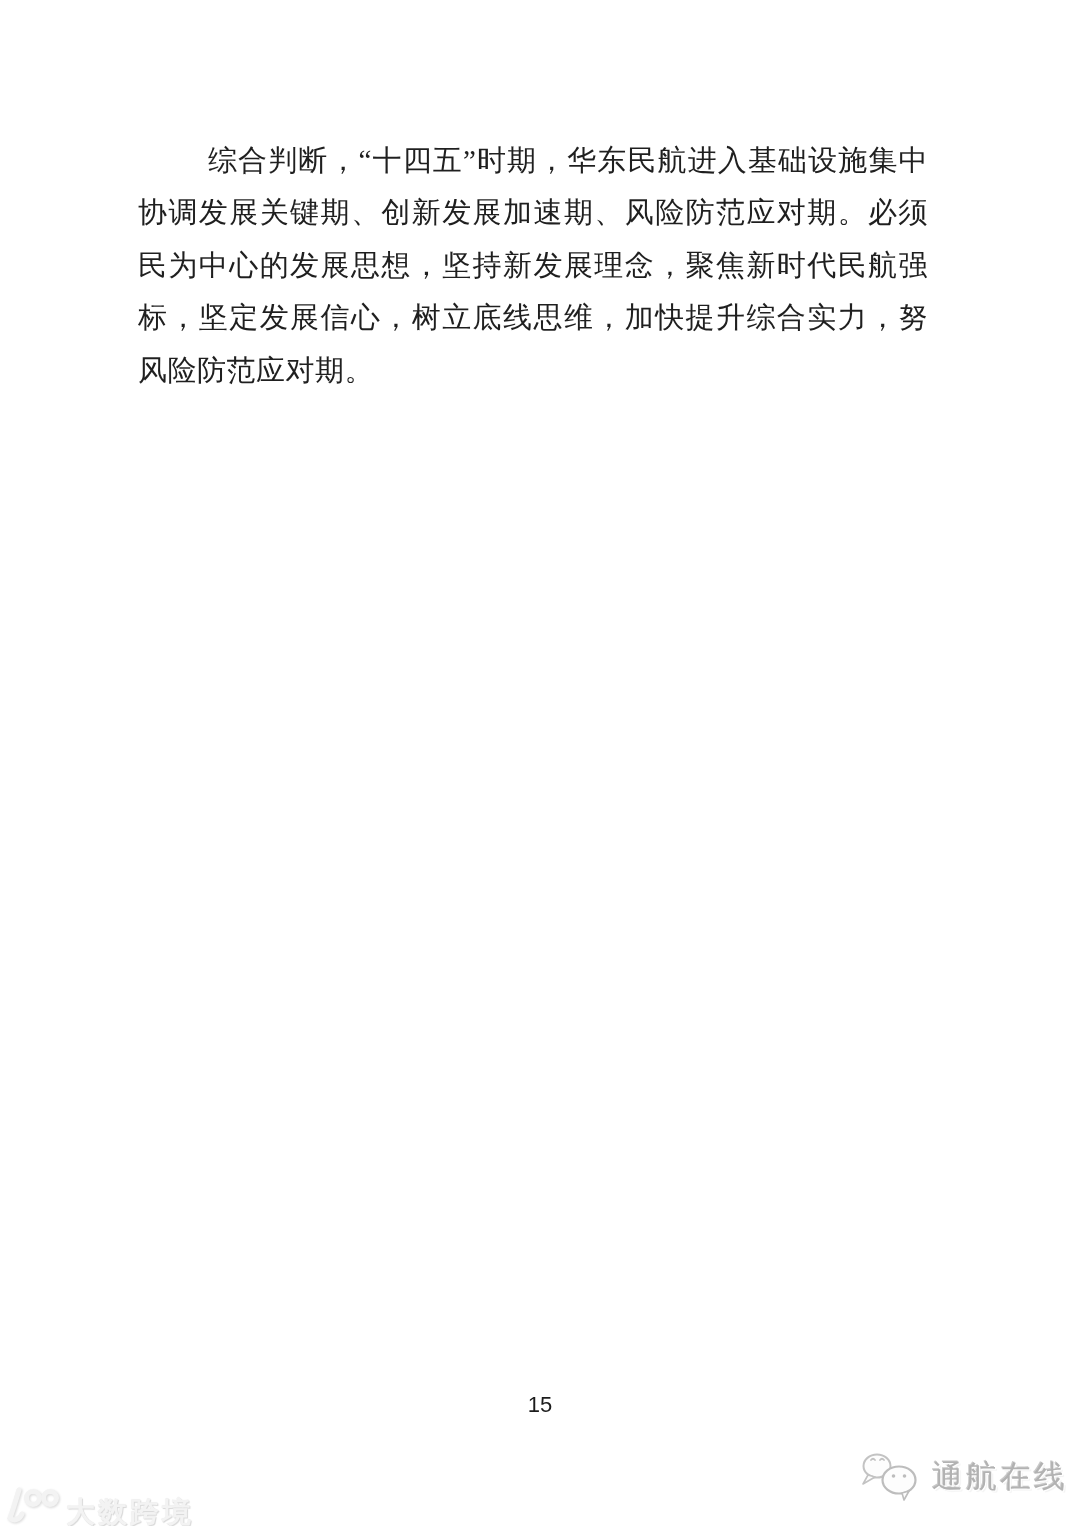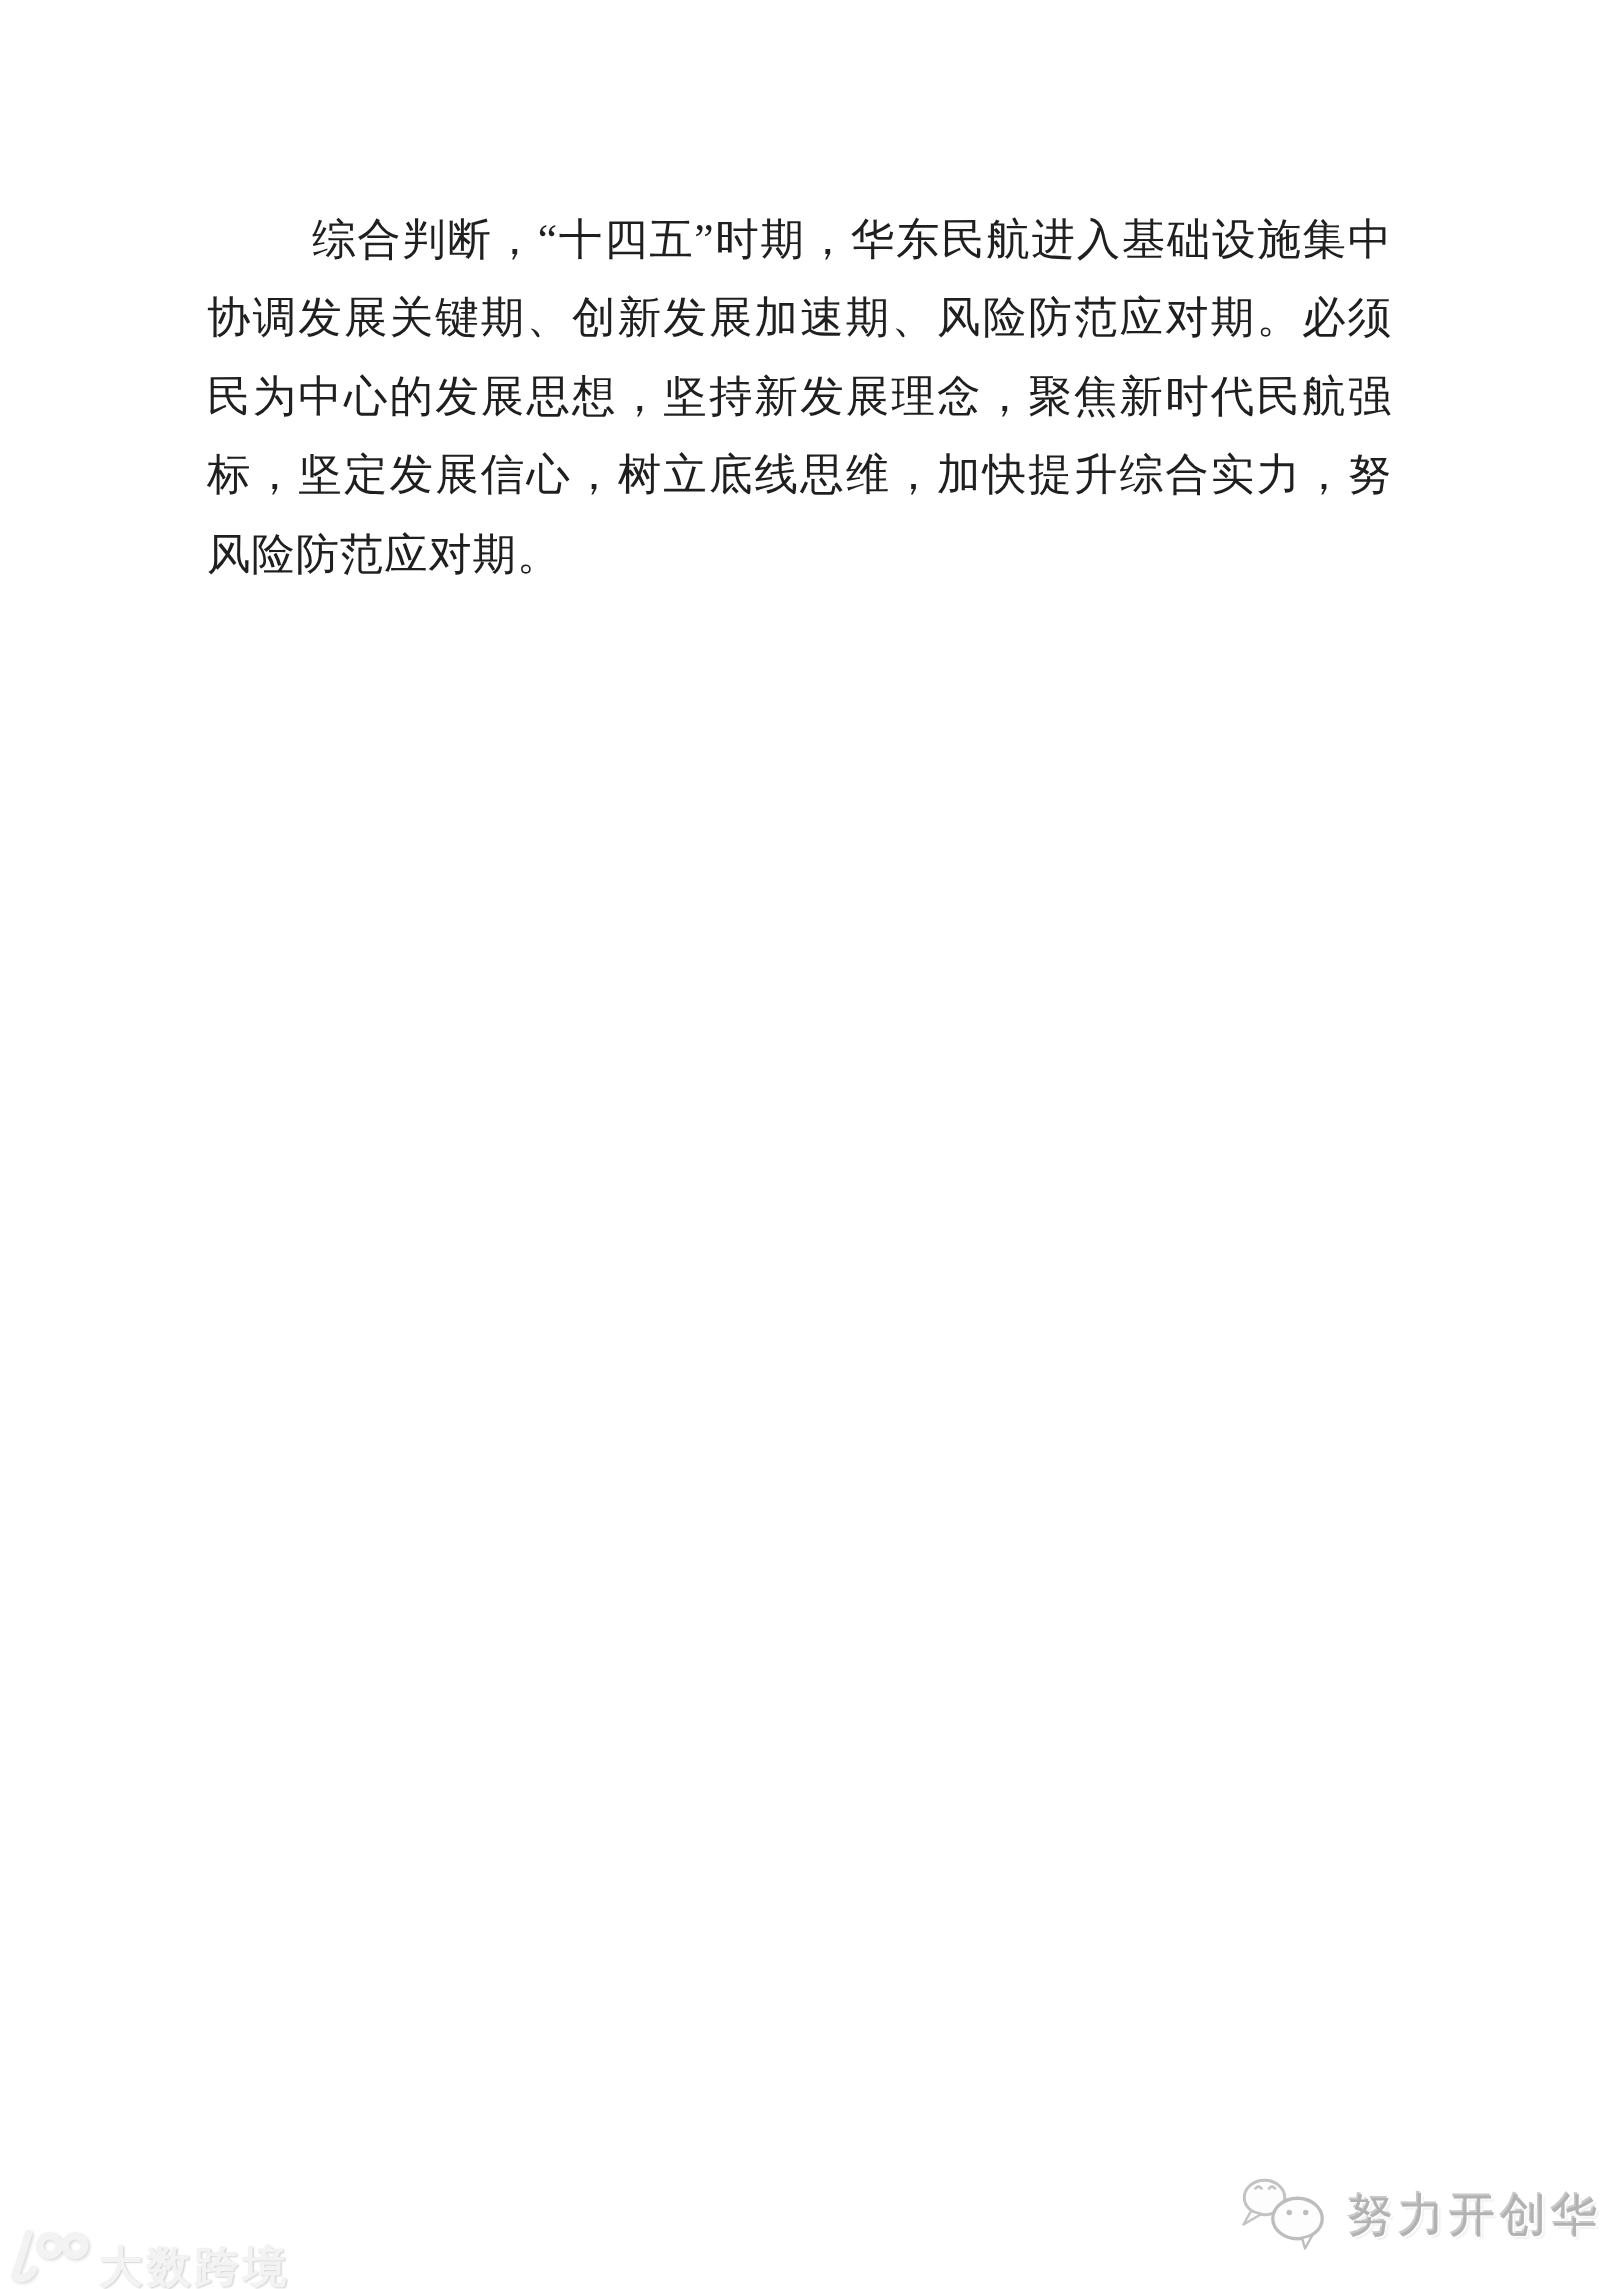--- a/index.html
+++ b/index.html
@@ -110,20 +110,21 @@
 <div class="page">
 
   <div class="paragraph">
     <div class="para-line first">综合判断，“十四五”时期，华东民航进入基础设施集中建设期、</div>
     <div class="para-line">协调发展关键期、创新发展加速期、风险防范应对期。必须坚持以人</div>
     <div class="para-line">民为中心的发展思想，坚持新发展理念，聚焦新时代民航强国建设目</div>
     <div class="para-line">标，坚定发展信心，树立底线思维，加快提升综合实力，努力开创华</div>
     <div class="para-line last">风险防范应对期。</div>
   </div>
 
+  <div class="page-number">15</div>
 
   <div class="wm-left">
     <span>
       <svg class="logo-svg" width="54" height="40" viewBox="0 0 54 40">
         <path d="M13 4 C10 14 7 24 4 32 C8 36 14 33 16 28" fill="none" stroke="#f3f3f3" stroke-width="5" stroke-linecap="round"></path>
         <circle cx="27" cy="12" r="6.5" fill="none" stroke="#f3f3f3" stroke-width="5"></circle>
         <circle cx="44" cy="12" r="6.5" fill="none" stroke="#f3f3f3" stroke-width="5"></circle>
       </svg>
     </span>
     <span class="wm-left-text">大数跨境</span>
@@ -137,16 +138,16 @@
         <path d="M10 26 L5 35 L17 28 Z" fill="#fdfdfd" stroke="#c3c3c3" stroke-width="1.6" stroke-linejoin="round"></path>
         <path d="M13 11 q2 -2.5 4 0" fill="none" stroke="#c3c3c3" stroke-width="1.8" stroke-linecap="round"></path>
         <path d="M22 11 q2 -2.5 4 0" fill="none" stroke="#c3c3c3" stroke-width="1.8" stroke-linecap="round"></path>
 
         <ellipse cx="41" cy="31" rx="16.5" ry="13.5" fill="#fdfdfd" stroke="#bdbdbd" stroke-width="2.2"></ellipse>
         <circle cx="35.5" cy="27" r="1.8" fill="#bdbdbd"></circle>
         <circle cx="46.5" cy="27" r="1.8" fill="#bdbdbd"></circle>
         <path d="M44 44 L46 51 L51 42 Z" fill="#fdfdfd" stroke="#bdbdbd" stroke-width="1.6" stroke-linejoin="round"></path>
       </svg>
     </span>
-    <span class="wm-right-text">努力开创华</span>
+    <span class="wm-right-text">通航在线</span>
   </div>
 
 </div>
 
 </body></html>

